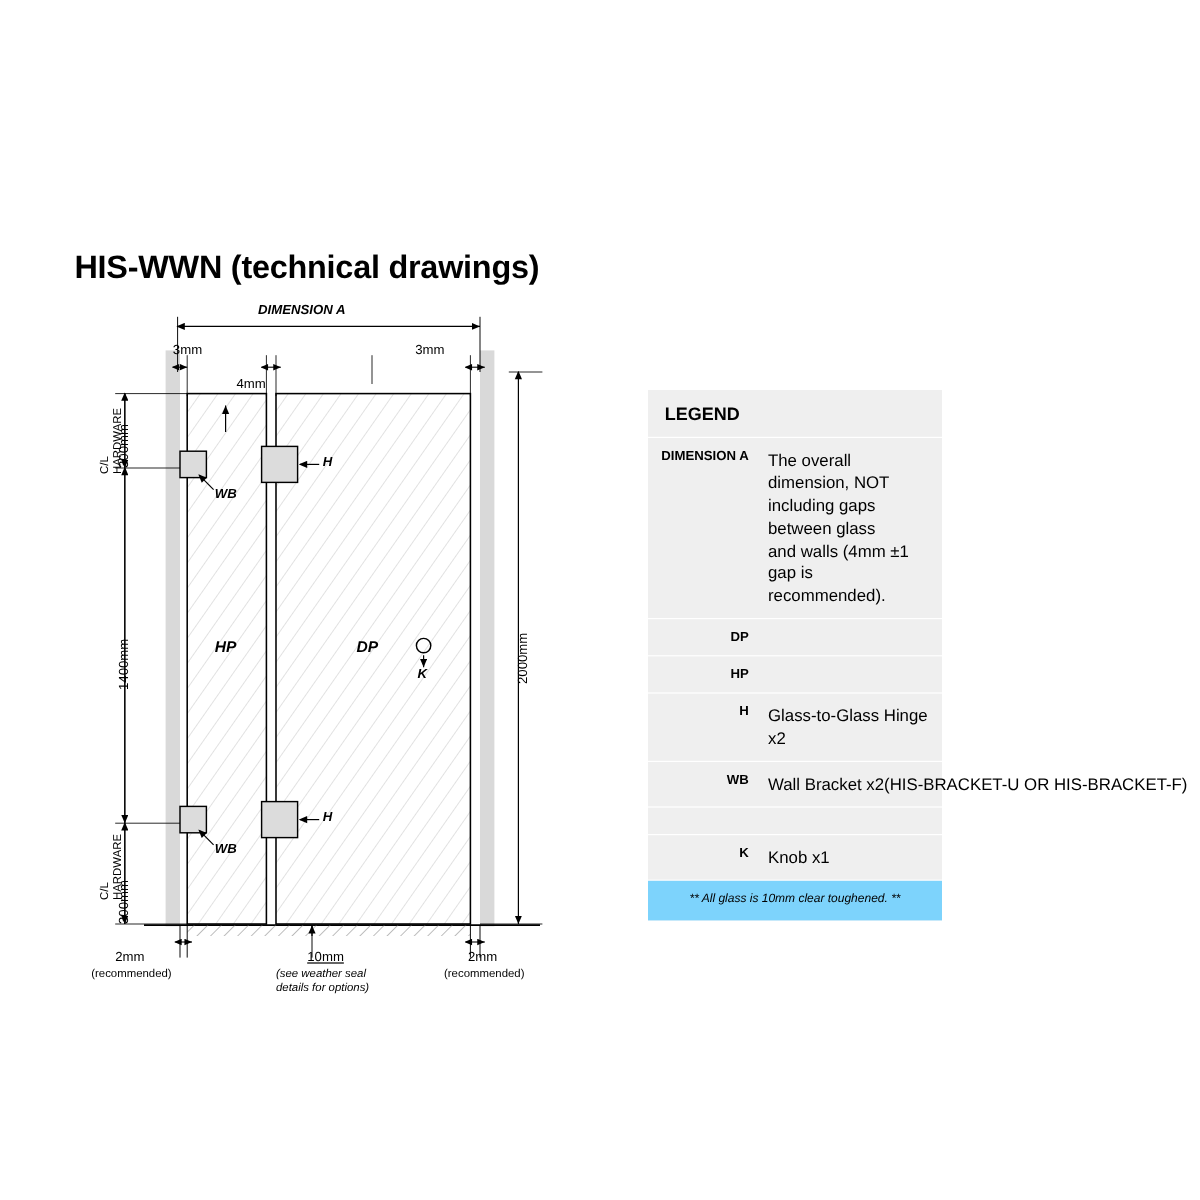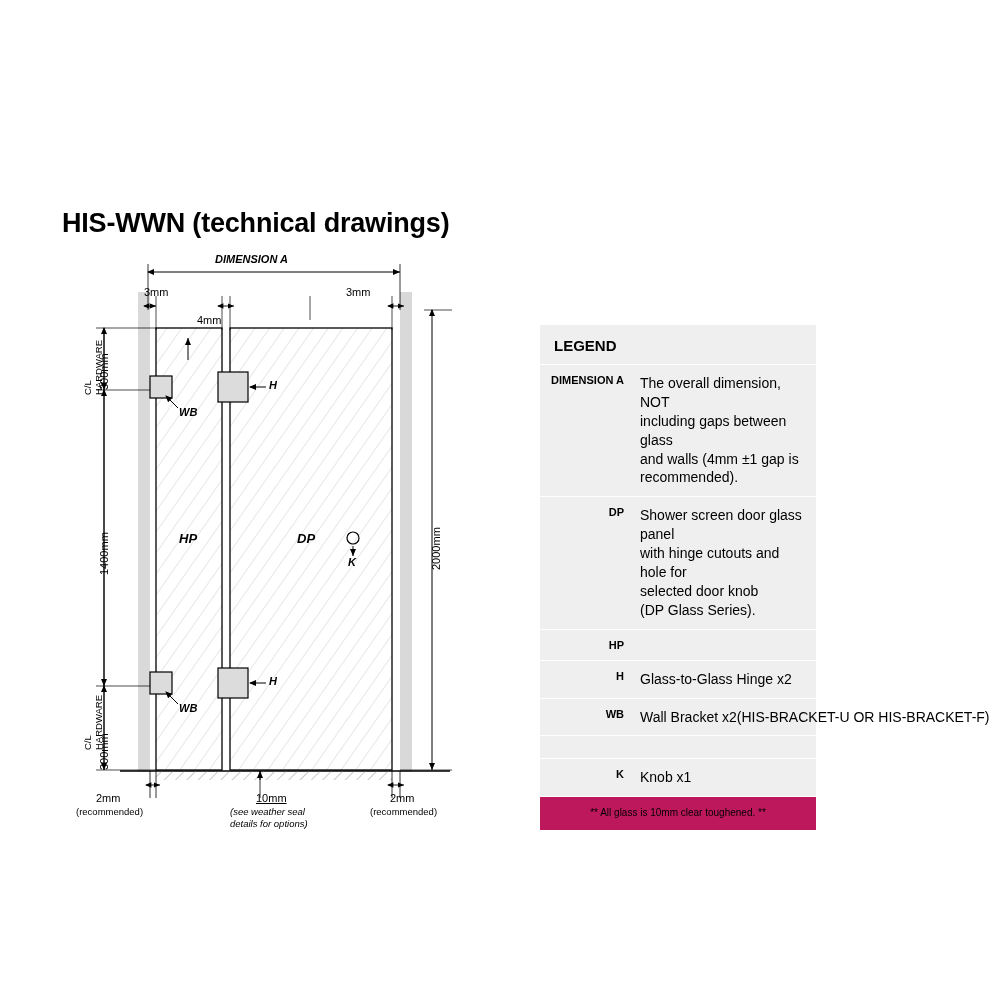--- a/index.html
+++ b/index.html
@@ -48,21 +48,21 @@
   .rot90 {
     transform: rotate(-90deg);
     transform-origin: left top;
   }
 
   
   #legend {
     position: absolute;
     left: 540px;
     top: 325px;
-    width: 276px;
+    width: 245px;
     background: #efefef;
     font-size: 11px;
   }
   #legend .legend-title {
     font-size: 15px;
     font-weight: bold;
     padding: 12px 14px 10px 14px;
     border-bottom: 1px solid #ffffff;
   }
   .legend-row {
@@ -88,22 +88,23 @@
   }
   .legend-row.wide .desc {
     white-space: nowrap;
   }
   .legend-row.spacer {
     min-height: 22px;
   }
   #legend .footnote {
     padding: 10px 10px 12px 10px;
     font-size: 10px;
+    font-style: italic;
     text-align: center;
-    background: #be185d;
+    background: #7dd3fc;
   }
 </style>
 </head>
 <body>
 
 <div id="page-title">HIS-WWN (technical drawings)</div>
 
 <div id="drawing">
 
   <svg width="420" height="600" viewBox="0 0 420 600">
@@ -226,24 +227,20 @@
   <div class="legend-row">
     <div class="key">DIMENSION A</div>
     <div class="desc">The overall dimension, NOT
 including gaps between glass
 and walls (4mm ±1 gap is
 recommended).</div>
   </div>
 
   <div class="legend-row">
     <div class="key">DP</div>
-    <div class="desc">Shower screen door glass panel
-with hinge cutouts and hole for
-selected door knob
-(DP Glass Series).</div>
   </div>
 
   <div class="legend-row">
     <div class="key">HP</div>
   </div>
 
   <div class="legend-row">
     <div class="key">H</div>
     <div class="desc">Glass-to-Glass Hinge x2</div>
   </div>

